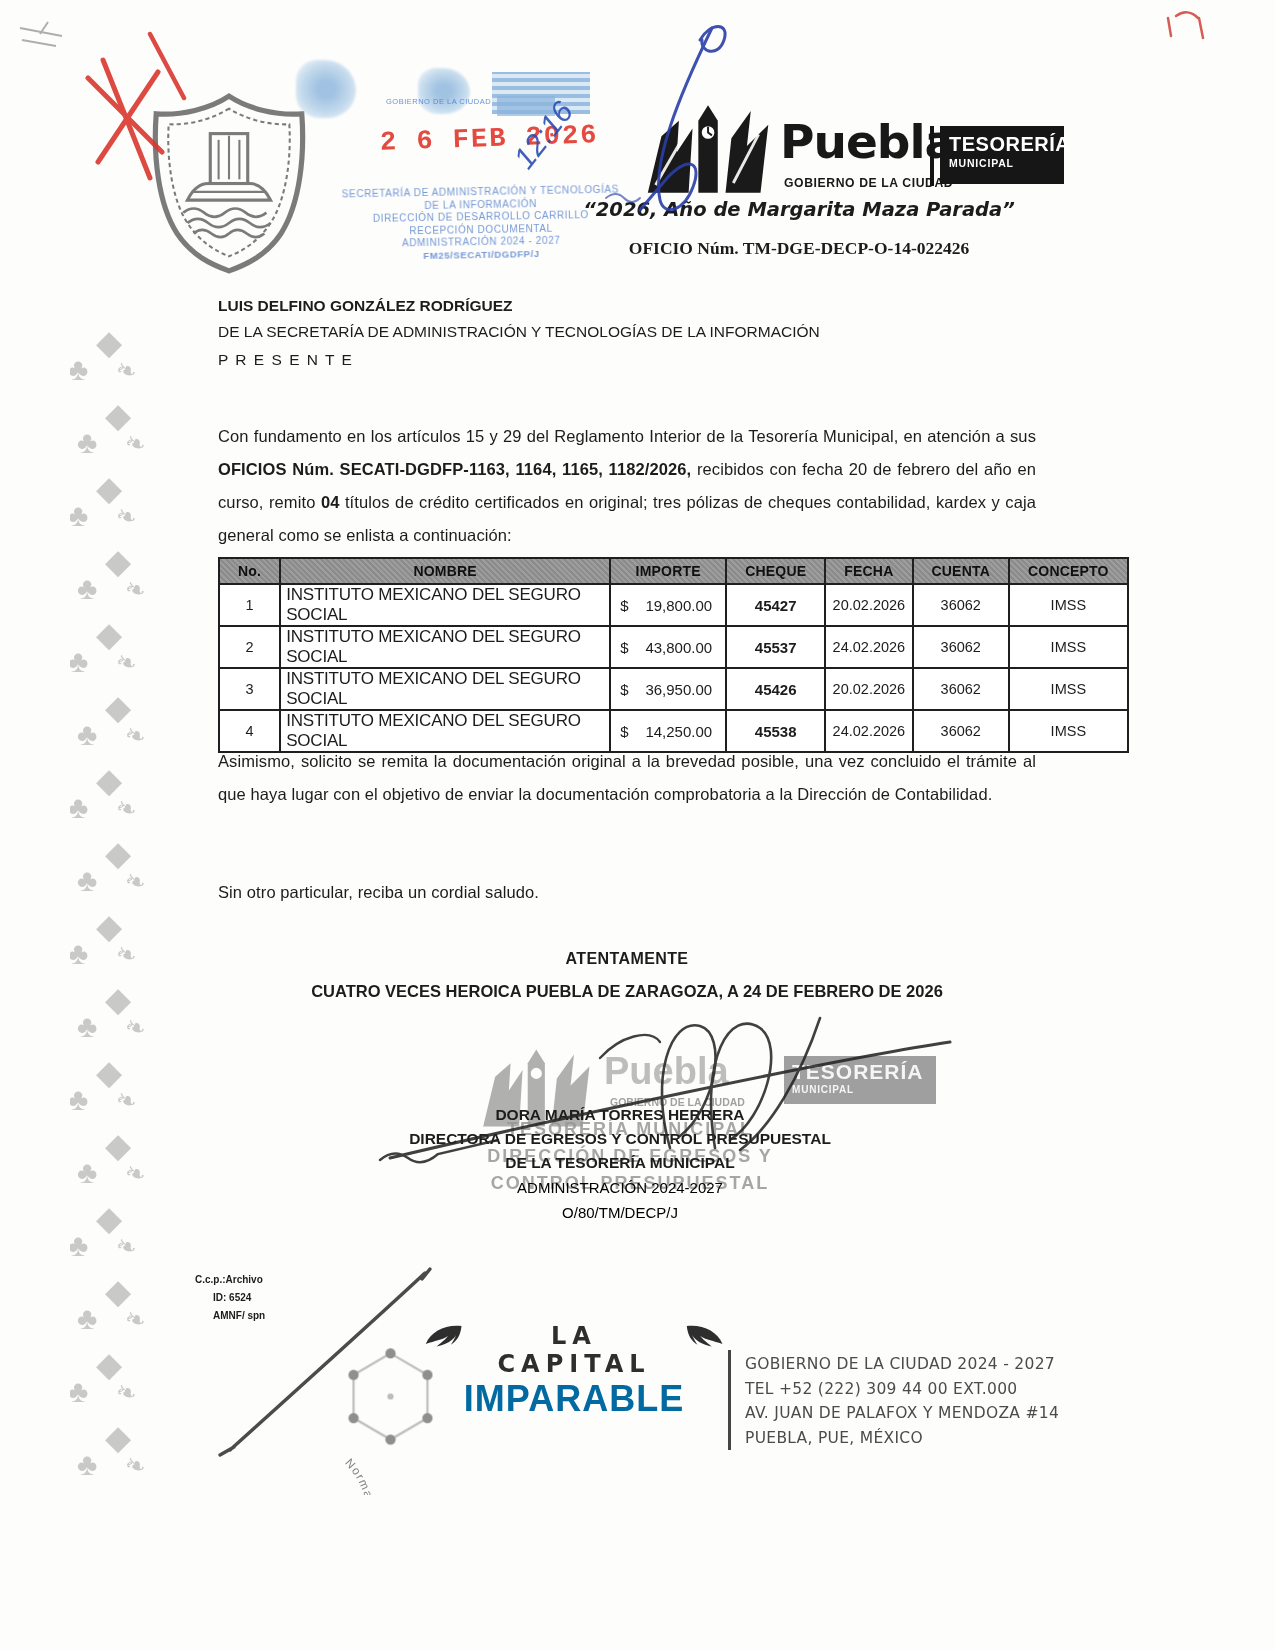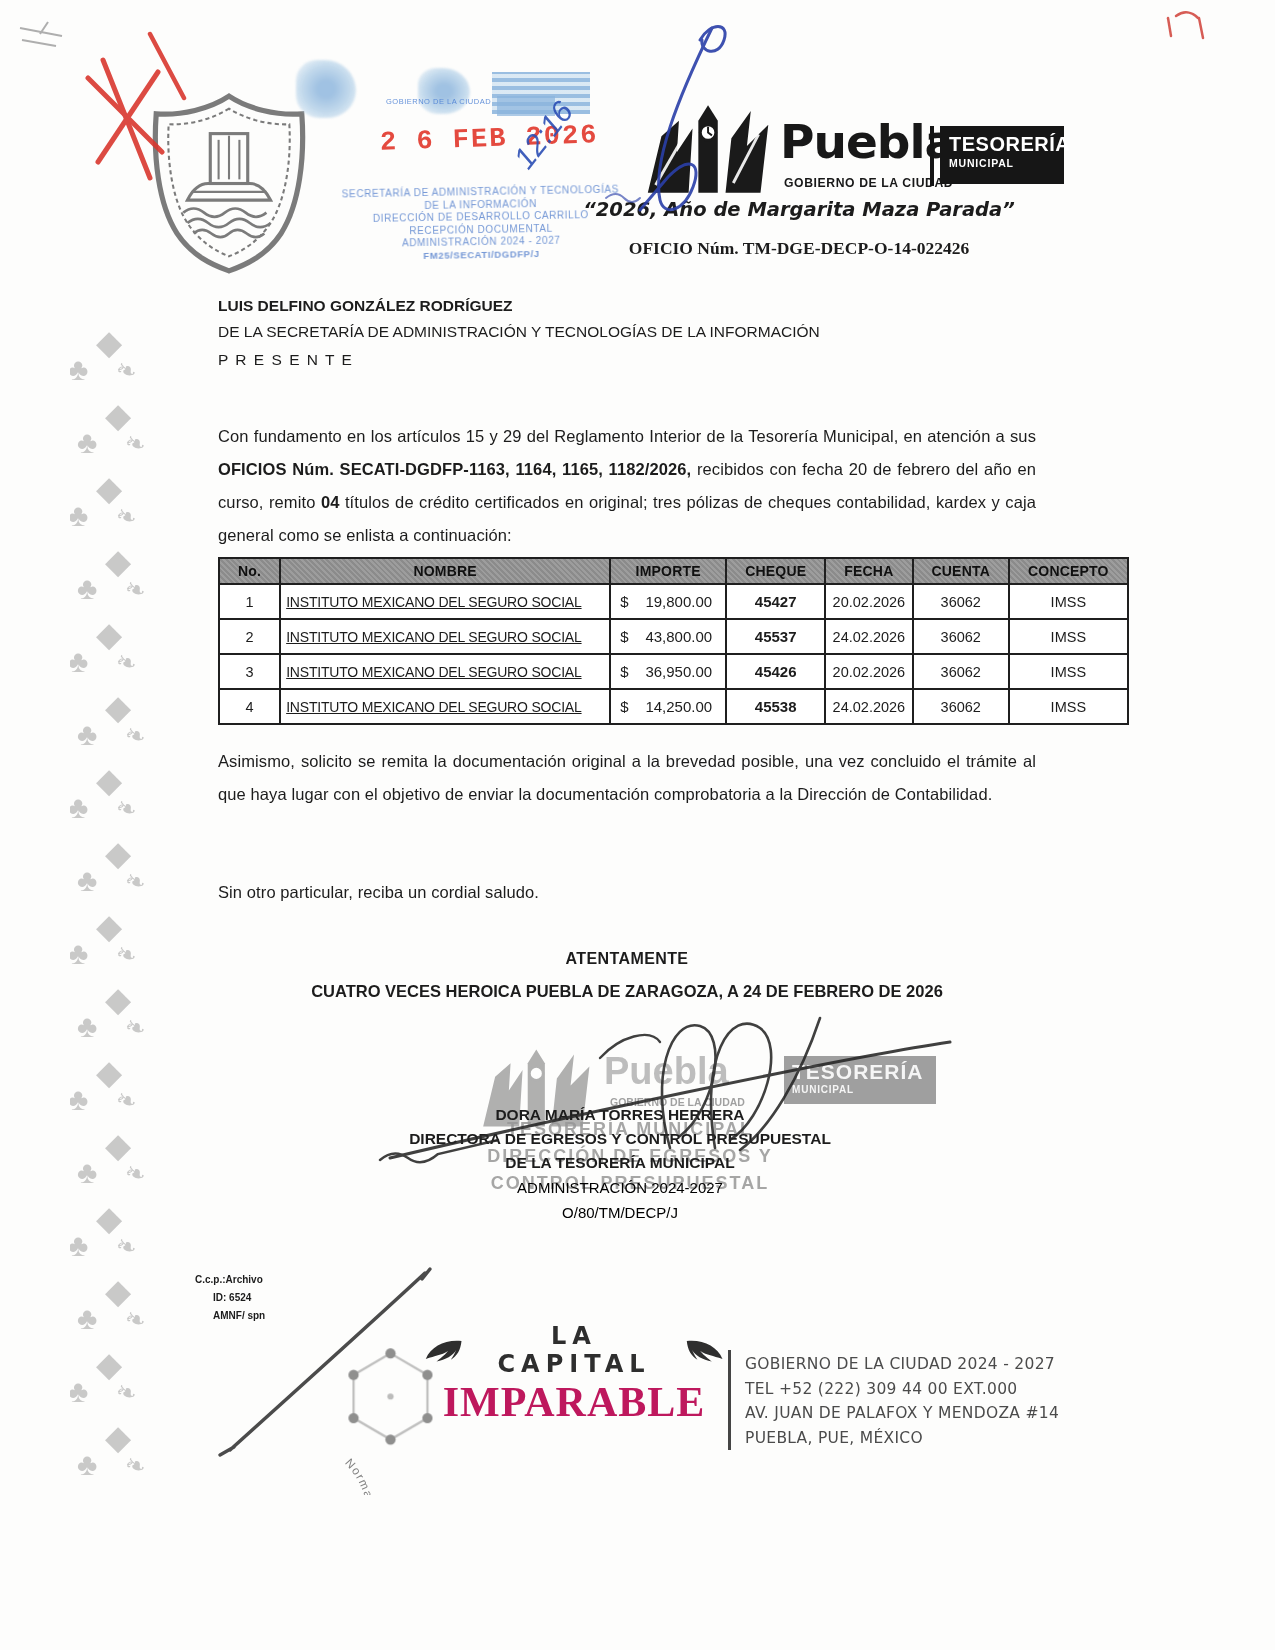--- a/index.html
+++ b/index.html
@@ -59,21 +59,21 @@
   #body-paragraph-2{top:745px;}
   #body-paragraph-3{top:876px;text-align:left;}
 
   
   #doc-table{position:absolute;left:218px;top:557px;border-collapse:collapse;table-layout:fixed;}
   #doc-table th{background:repeating-linear-gradient(45deg,#8b8b8b 0 2px,#9d9d9d 2px 4px);
                 color:#101010;font-size:14px;font-weight:700;border:2px solid #1f1f1f;
                 padding:4px 18px;letter-spacing:.2px;}
   #doc-table td{border:2px solid #1f1f1f;height:33px;font-size:15px;padding:0 5px;background:#fff;}
   #doc-table td.c-no{text-align:center;font-size:14.5px;}
-  #doc-table td.c-nombre{font-size:14px;letter-spacing:-.2px;text-decoration:underline;}
+  #doc-table td.c-nombre{font-size:17px;letter-spacing:-.2px;}
   #doc-table td.c-importe .wrap{display:flex;justify-content:space-between;padding:0 8px 0 4px;}
   #doc-table td.c-cheque{text-align:center;font-weight:700;}
   #doc-table td.c-fecha,#doc-table td.c-cuenta,#doc-table td.c-concepto{text-align:center;font-size:14.5px;}
 
   
   #atentamente{left:218px;top:950px;width:818px;text-align:center;font-weight:700;font-size:16px;letter-spacing:.4px;}
   #date-line{left:160px;top:982px;width:934px;text-align:center;font-weight:700;font-size:16.5px;}
   #sig-stamp-word{left:604px;top:1050px;font-size:38px;font-weight:700;color:#8a8a8a;opacity:.55;z-index:1;}
   #sig-stamp-caption{left:610px;top:1096px;font-size:10.5px;font-weight:700;color:#8a8a8a;opacity:.8;z-index:1;}
   #sig-stamp-box{left:784px;top:1056px;width:152px;height:48px;background:#8f8f8f;opacity:.85;color:#f4f4f4;
@@ -85,24 +85,24 @@
   #signer-block{left:300px;top:1103px;width:640px;text-align:center;z-index:3;}
   #signer-block .n1{font-weight:700;font-size:15.5px;line-height:24px;}
   #signer-block .n2,#signer-block .n3{font-weight:700;font-size:15.5px;line-height:24px;}
   #signer-block .n4,#signer-block .n5{font-size:15px;line-height:25px;color:#000000;}
 
   
   #ccp-block{left:195px;top:1271px;font-size:10px;font-weight:700;line-height:18px;z-index:3;}
   #ccp-block .ind{margin-left:18px;}
   #seal-svg{left:293px;top:1300px;z-index:2;}
   #capital-logo{left:424px;top:1322px;width:300px;text-align:center;color:#2e2e2e;z-index:3;}
-  #capital-top{display:flex;align-items:center;justify-content:center;gap:6px;}
+  #capital-top{display:flex;justify-content:center;gap:6px;}
   #capital-word1{font-size:24px;font-weight:700;letter-spacing:6px;font-family:"DejaVu Sans",sans-serif;}
-  #capital-word2{font-size:42px;font-weight:800;letter-spacing:1px;margin-top:0px;
-                 font-family:Liberation Serif, serif;color:#be185d;}
+  #capital-word2{font-size:36px;font-weight:800;letter-spacing:1px;margin-top:0px;
+                 font-family:Liberation Sans, sans-serif;color:#0369a1;}
   #footer-divider{left:728px;top:1350px;width:3px;height:100px;background:#454545;}
   #footer-info{left:745px;top:1352px;z-index:3;}
   #footer-info div{font-size:15.5px;line-height:24.5px;color:#4b4b4b;letter-spacing:.3px;
                    font-family:"DejaVu Sans",sans-serif;}
 
   
   .ink{pointer-events:none;}
   #corner-mark{left:1158px;top:8px;z-index:5;}
   #red-marks{left:0;top:0;z-index:5;}
   #blue-signature{left:596px;top:18px;z-index:5;}

